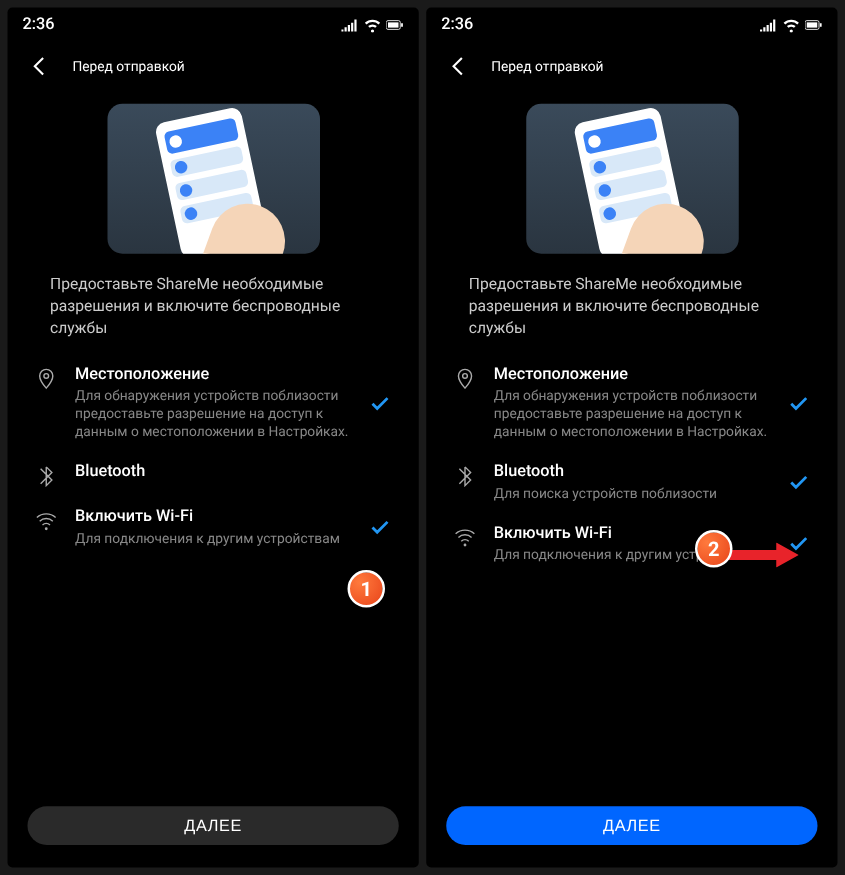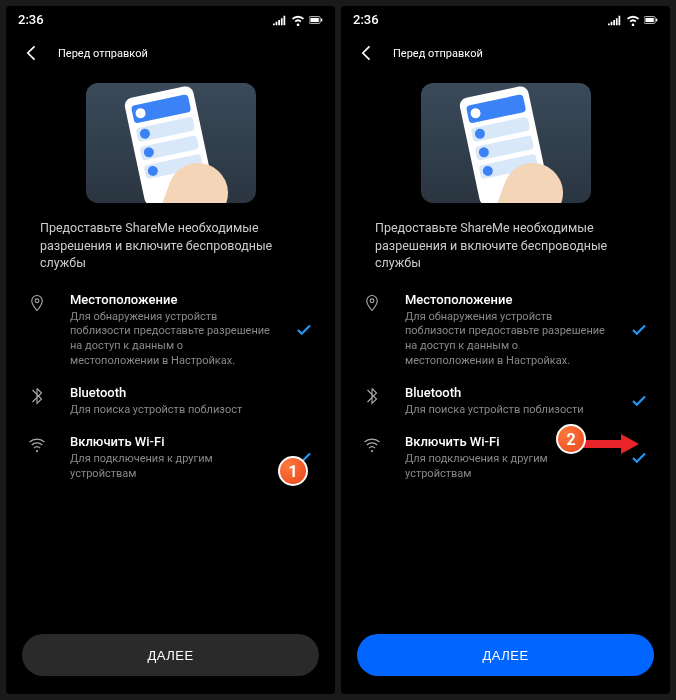--- a/index.html
+++ b/index.html
@@ -89,21 +89,21 @@
     .subtitle {
       color: #ccc;
       font-size: 12.5px;
       padding: 0 34px 14px;
       line-height: 1.4;
     }
     .perm-row {
       display: flex;
       align-items: flex-start;
       padding: 6px 22px 10px;
-      gap: 24px;
+      gap: 14px;
       position: relative;
     }
     .perm-icon { width: 18px; flex-shrink: 0; color: #aaa; margin-top: 2px; }
     .perm-text { flex: 1; min-width: 0; }
     .perm-title { color: #fff; font-size: 13px; font-weight: 500; margin-bottom: 3px; }
     .perm-desc { color: #888; font-size: 11px; line-height: 1.35; }
     .perm-check { color: #2196f3; width: 18px; align-self: center; flex-shrink: 0; }
     .enable-btn {
       background: #0066ff;
       color: #fff;
@@ -116,21 +116,21 @@
     .enable-wrap {
       border: 3px solid #e8232a;
       border-radius: 10px;
       padding: 2px;
       align-self: center;
     }
     .next-btn {
       position: absolute;
       bottom: 18px;
       left: 16px; right: 16px;
-      height: 42px;
+      height: 31px;
       border-radius: 21px;
       border: none;
       color: #fff;
       font-size: 13px;
       letter-spacing: 0.5px;
     }
     .next-btn.dark { background: #2a2a2a; }
     .next-btn.blue { background: #0066ff; }
     .marker {
       position: absolute;
@@ -214,21 +214,20 @@
         <path fill="none" stroke="#2196f3" stroke-width="3" d="M4 12l5 5L20 6"></path>
       </svg>
   </div>
 
   <div class="perm-row">
     <svg class="perm-icon" viewBox="0 0 24 24">
         <path fill="none" stroke="#aaa" stroke-width="1.5" d="M12 2v20l6-6-12-12M12 2l6 6-12 12"></path>
       </svg>
     <div class="perm-text">
       <div class="perm-title">Bluetooth</div>
-      <div class="perm-desc">Для поиска устройств поблизост</div>
     </div>
   </div>
 
   <div class="perm-row">
     <svg class="perm-icon" viewBox="0 0 24 24">
         <path fill="none" stroke="#aaa" stroke-width="1.5" d="M2 8a15 15 0 0120 0M5 12a10 10 0 0114 0M8 16a6 6 0 018 0"></path>
         <circle cx="12" cy="20" r="1.5" fill="#aaa"></circle>
       </svg>
     <div class="perm-text">
       <div class="perm-title">Включить Wi-Fi</div>

